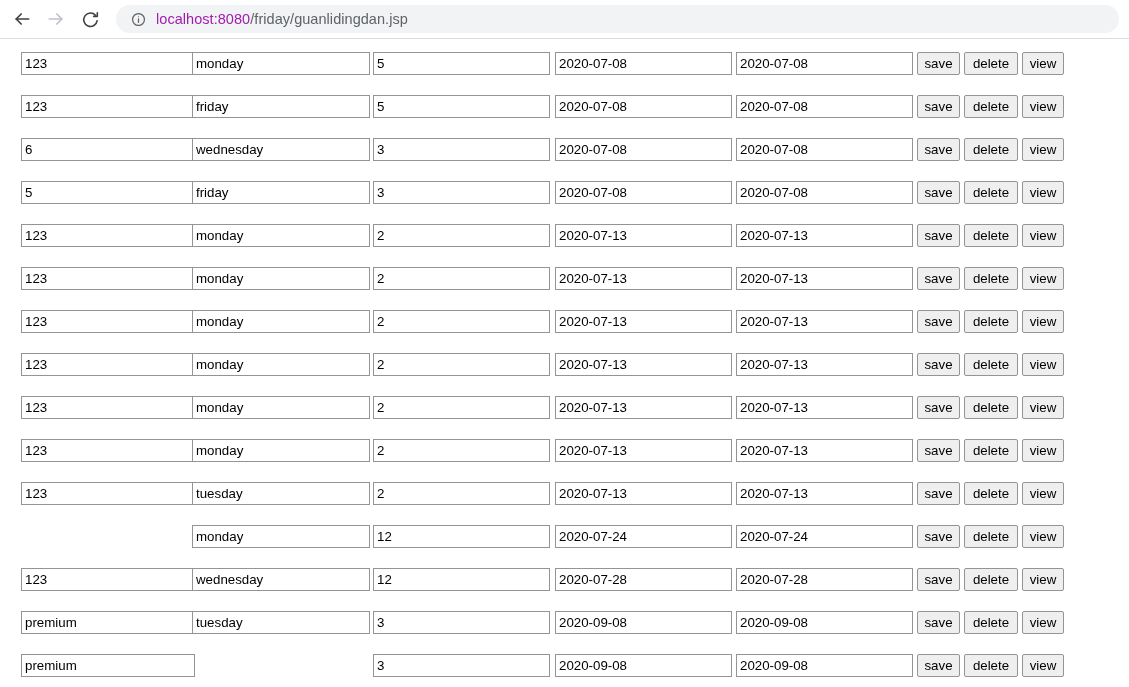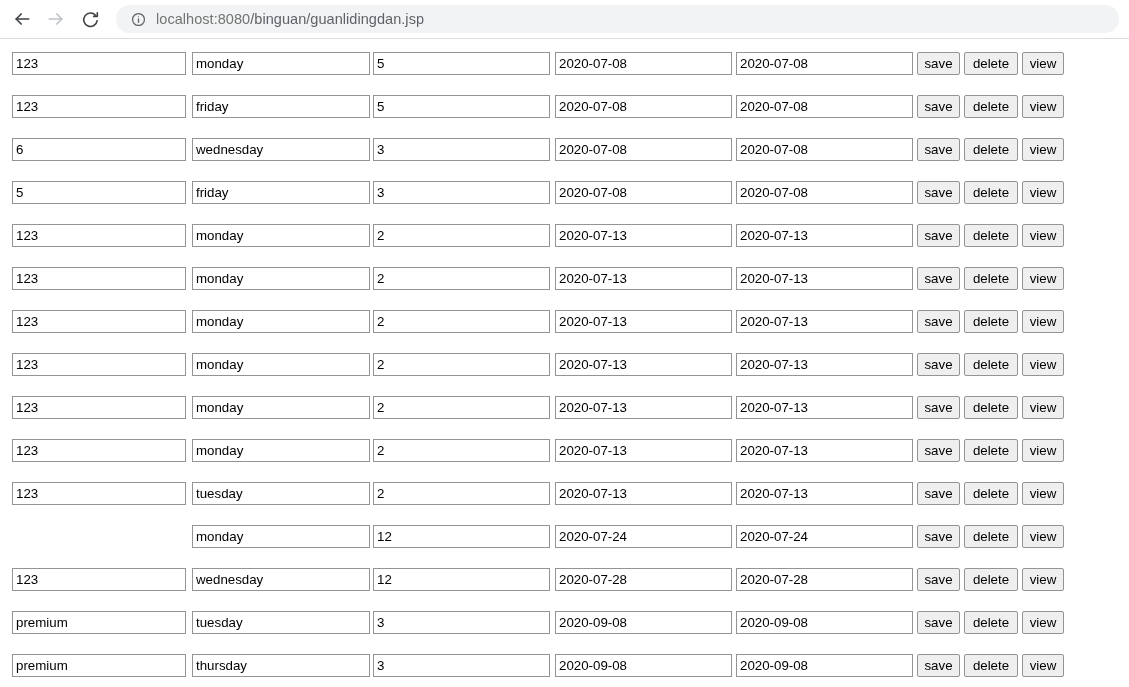--- a/index.html
+++ b/index.html
@@ -47,21 +47,21 @@
     width: 16px; height: 16px;
     margin-right: 10px;
     display: flex; align-items: center; justify-content: center;
   }
   #omnibox-url {
     font-size: 14.5px;
     color: #5f6368;
     white-space: nowrap;
     letter-spacing: 0.05px;
   }
-  #omnibox-url .url-host { color: #737373; }
+  #omnibox-url .url-host { color: #a21caf; }
 
   
   #page-content {
     position: relative;
     height: 648px;
     background: #ffffff;
     overflow: hidden;
     padding-top: 9px;
   }
 
@@ -81,21 +81,21 @@
     font-family: "Liberation Sans", sans-serif;
     font-size: 13.3px;
     color: #000000;
     padding: 1px 0 1px 3px;
     line-height: 19px;
     border-radius: 0;
     outline: none;
     white-space: nowrap;
     overflow: hidden;
   }
-  .col-1 { left: 12px;   width: 174px; }
+  .col-1 { left: 21px;   width: 174px; }
   .col-2 { left: 192px; width: 178px; }
   .col-3 { left: 373px; width: 177px; }
   .col-4 { left: 555px; width: 177px; }
   .col-5 { left: 736px; width: 177px; }
 
   .row-btn {
     position: absolute;
     top: 4px;
     height: 23px;
     background: #efefef;
@@ -145,21 +145,21 @@
   </div>
 
   <div id="omnibox">
     <span id="site-info-icon">
       <svg width="15" height="15" viewBox="0 0 24 24" fill="none" stroke="#5f6368" stroke-width="2" stroke-linecap="round" stroke-linejoin="round">
         <circle cx="12" cy="12" r="9.5"></circle>
         <line x1="12" y1="11" x2="12" y2="16.5"></line>
         <circle cx="12" cy="7.6" r="0.9" fill="#5f6368" stroke="none"></circle>
       </svg>
     </span>
-    <span id="omnibox-url"><span class="url-host">localhost:8080</span><span class="url-path">/binguan/guanlidingdan.jsp</span></span>
+    <span id="omnibox-url"><span class="url-host">localhost:8080</span><span class="url-path">/friday/guanlidingdan.jsp</span></span>
   </div>
 
 </div>
 
 <div id="page-content">
   <div id="rows-container">
       <div class="record-row">
         <input type="text" class="cell-input col-1" value="123" style="">
         <input type="text" class="cell-input col-2" value="monday" style="">
         <input type="text" class="cell-input col-3" value="5" style="">
@@ -293,21 +293,20 @@
         <input type="text" class="cell-input col-2" value="tuesday" style="">
         <input type="text" class="cell-input col-3" value="3" style="">
         <input type="text" class="cell-input col-4" value="2020-09-08" style="">
         <input type="text" class="cell-input col-5" value="2020-09-08" style="">
         <button class="row-btn btn-save">save</button>
         <button class="row-btn btn-delete">delete</button>
         <button class="row-btn btn-view">view</button>
       </div>
       <div class="record-row">
         <input type="text" class="cell-input col-1" value="premium" style="">
-        <input type="text" class="cell-input col-2" value="thursday" style="">
         <input type="text" class="cell-input col-3" value="3" style="">
         <input type="text" class="cell-input col-4" value="2020-09-08" style="">
         <input type="text" class="cell-input col-5" value="2020-09-08" style="">
         <button class="row-btn btn-save">save</button>
         <button class="row-btn btn-delete">delete</button>
         <button class="row-btn btn-view">view</button>
       </div>
     </div>
 </div>
 

